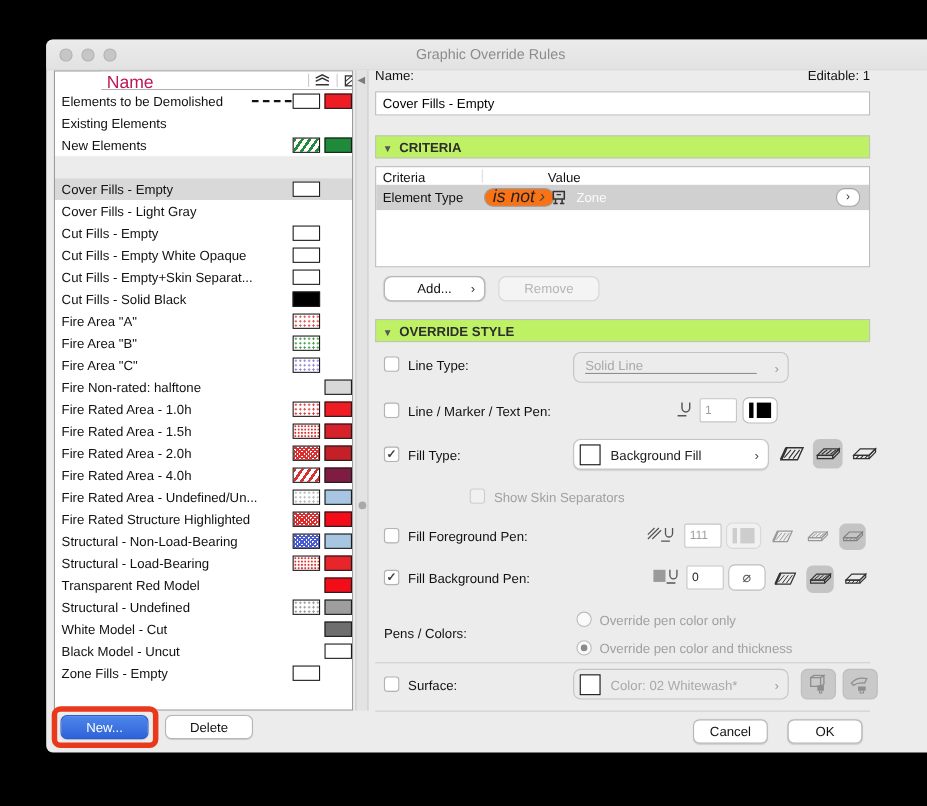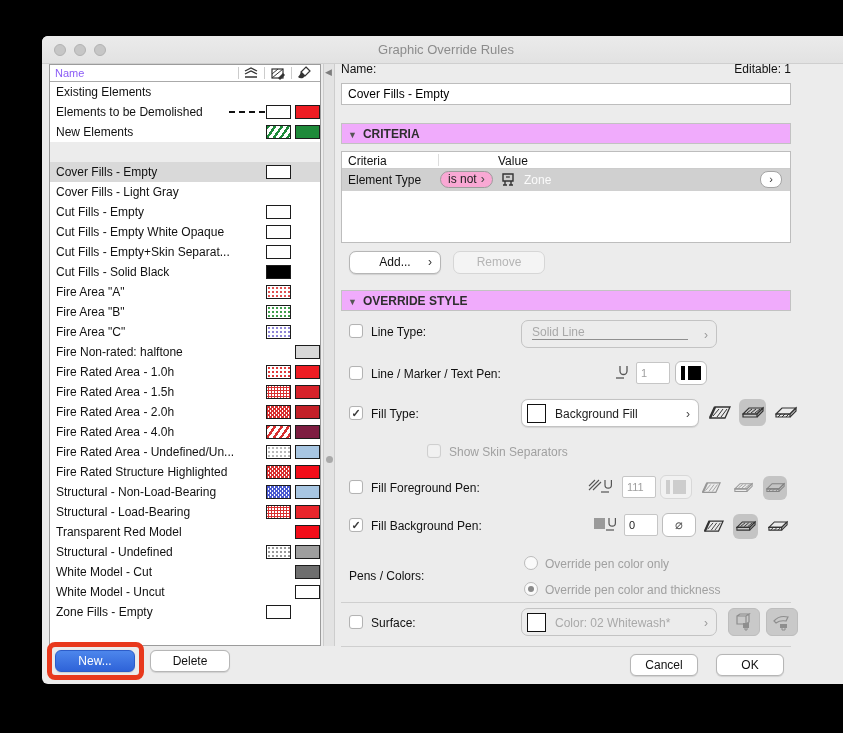--- a/index.html
+++ b/index.html
@@ -5,21 +5,21 @@
   * { margin:0; padding:0; box-sizing:border-box; }
   html,body { width:843px; height:733px; background:#000; font-family:"Liberation Sans", sans-serif; overflow:hidden; }
   .window { position:absolute; left:42px; top:36px; width:808px; height:648px; background:#ececec; border-radius:6px; box-shadow:0 18px 45px rgba(0,0,0,.65); }
   .titlebar { position:absolute; left:0; top:0; right:0; height:28px; background:linear-gradient(#ebebeb,#e2e2e2); border-bottom:1px solid #cfcfcf; border-radius:6px 6px 0 0; }
   .title { position:absolute; left:0; right:0; top:6px; text-align:center; font-size:13px; color:#8c8c8c; }
   .tl { position:absolute; top:8px; width:12px; height:12px; border-radius:50%; background:#c6c6c6; border:1px solid #b2b2b2; }
   .tl1{left:12px;} .tl2{left:32px;} .tl3{left:52px;}
 
   
   .list { position:absolute; left:7px; top:28px; width:272px; height:582px; background:#fff; border:1px solid #9b9b9b; overflow:hidden; }
-  .list-head { position:relative; height:17px; border-bottom:1px solid #aaa; background:#fff; font-size:11px; color:#8b5cf6; }
+  .list-head { position:relative; height:17px; border-bottom:1px solid #aaa; background:#fff; font-size:16px; color:#be185d;margin-left:42px; }
   .list-head .nm { position:absolute; left:5px; top:2px; }
   .hicon { position:absolute; top:1px; width:18px; height:15px; }
   .hsep { position:absolute; top:2px; width:1px; height:12px; background:#ccc; }
   .row { position:relative; height:20px; font-size:12px; color:#111; background:#fff; }
   .row.sel { background:#d9d9d9; }
   .row.sep { height:20px; background:#ececec; }
   .row .lbl { position:absolute; left:6px; top:3px; white-space:nowrap; }
   .dash { position:absolute; left:179px; top:9px; width:36px; border-top:2px dashed #111; }
   .swatch { position:absolute; top:3px; width:25px; height:14px; border:1px solid #1c1c1c; background:#fff; }
   .sw-fill { left:216px; } .sw-surf { left:245px; }
@@ -37,30 +37,30 @@
   
   .strip { position:absolute; left:281px; top:28px; width:12px; height:582px; background:#e3e3e3; border-left:1px solid #cdcdcd; border-right:1px solid #cdcdcd; }
   .strip .tri { position:absolute; left:1px; top:3px; font-size:9px; color:#7d7d7d; }
   .strip .dot { position:absolute; left:2px; top:392px; width:7px; height:7px; border-radius:50%; background:#a9a9a9; }
 
   
   .detail { position:absolute; left:299px; top:0; width:460px; height:648px; font-size:12px; color:#111; }
   .flabel { position:absolute; font-size:12px; color:#111; }
   .editable { position:absolute; right:10px; top:26px; }
   .name-input { position:absolute; left:0; top:47px; width:450px; height:22px; background:#fff; border:1px solid #bdbdbd; font-size:12px; padding:3px 6px; font-family:"Liberation Sans",sans-serif; }
-  .secbar { position:absolute; left:0; width:450px; height:21px; background:#f0abfc; border:1px solid #c2c2c2; font-weight:bold; font-size:12px; line-height:20px; padding-left:6px; color:#2e2e2e; }
+  .secbar { position:absolute; left:0; width:450px; height:21px; background:#bef264; border:1px solid #c2c2c2; font-weight:bold; font-size:12px; line-height:20px; padding-left:6px; color:#2e2e2e; }
   .secbar .tri { font-size:9px; color:#555; margin-right:6px; }
 
   .ctable { position:absolute; left:0; top:115px; width:450px; height:92px; background:#fff; border:1px solid #bdbdbd; }
   .ct-head { position:relative; height:17px; border-bottom:1px solid #ccc; }
   .ct-head .c1{ position:absolute; left:6px; top:2px; } .ct-head .c2{ position:absolute; left:156px; top:2px; }
   .ct-head .vline{ position:absolute; left:96px; top:2px; width:1px; height:12px; background:#ddd; }
   .ct-row { position:relative; height:22px; background:#d0d0d0; }
   .ct-row .crit { position:absolute; left:6px; top:4px; }
-  .pill { position:absolute; left:98px; top:2px; height:17px; padding:0 7px; background:#f9a8d4; border:1px solid #9d9d9d; border-radius:9px; font-size:12px; line-height:15px; color:#222; }
+  .pill { position:absolute; left:98px; top:2px; height:17px; padding:0 7px; background:#f97316; border:1px solid #9d9d9d; border-radius:9px; font-size:16px; line-height:15px; color:#222;font-style:italic; }
   .pill .ch { color:#444; margin-left:4px; }
   .zicon { position:absolute; left:158px; top:3px; }
   .zval { position:absolute; left:182px; top:4px; color:#fbfbfb; }
   .rowbtn { position:absolute; right:8px; top:2px; width:22px; height:17px; background:#fff; border:1px solid #a5a5a5; border-radius:8px; text-align:center; line-height:15px; font-size:11px; color:#333; }
 
   .add-btn { left:8px; top:215px; width:92px; height:23px; line-height:21px; border-radius:7px; }
   .add-btn .ch { position:absolute; right:8px; top:0; color:#333; }
   .rem-btn { left:112px; top:215px; width:92px; height:23px; line-height:21px; border-radius:7px; color:#b5b5b5; background:#f4f4f4; border-color:#d6d6d6; box-shadow:none; }
 
   .cb { position:absolute; width:14px; height:14px; background:#fff; border:1px solid #b3b3b3; border-radius:3px; text-align:center; line-height:13px; font-size:11px; color:#3c3c3c; box-shadow:inset 0 0 1px rgba(0,0,0,.1); }
@@ -127,27 +127,27 @@
         <path d="M9 12 L14 7 L16 9 L11 14 Z" fill="#333"></path>
       </svg>
       <span class="hsep" style="left:241px"></span>
       <svg class="hicon" style="left:246px" viewBox="0 0 18 15">
         <path d="M10 1 l4 4 -5 5 -4 -4 Z" fill="none" stroke="#333" stroke-width="1.2"></path>
         <path d="M5 6 l4 4 -2 2 q-3 1 -5 -1 q2 -2 3 -5 Z" fill="#333"></path>
       </svg>
     </div>
     <div id="rows">
         <div class="row">
-          <span class="lbl">Existing Elements</span>
-        </div>
-        <div class="row">
           <span class="lbl">Elements to be Demolished</span>
           <span class="dash"></span>
           <span class="swatch sw-fill p-empty"></span>
           <span class="swatch sw-surf p-solid" style="--c: #ee1c23;"></span>
+        </div>
+        <div class="row">
+          <span class="lbl">Existing Elements</span>
         </div>
         <div class="row">
           <span class="lbl">New Elements</span>
           <span class="swatch sw-fill p-diag" style="--c: #1e8a3a;"></span>
           <span class="swatch sw-surf p-solid" style="--c: #1e8a3a;"></span>
         </div>
         <div class="row sep"></div>
         <div class="row sel">
           <span class="lbl">Cover Fills - Empty</span>
           <span class="swatch sw-fill p-empty"></span>
@@ -234,21 +234,21 @@
         <div class="row">
           <span class="lbl">Structural - Undefined</span>
           <span class="swatch sw-fill p-dots" style="--c: #9a9a9a;"></span>
           <span class="swatch sw-surf p-solid" style="--c: #9e9e9e;"></span>
         </div>
         <div class="row">
           <span class="lbl">White Model - Cut</span>
           <span class="swatch sw-surf p-solid" style="--c: #6e6e6e;"></span>
         </div>
         <div class="row">
-          <span class="lbl">White Model - Uncut</span>
+          <span class="lbl">Black Model - Uncut</span>
           <span class="swatch sw-surf p-solid" style="--c: #ffffff;"></span>
         </div>
         <div class="row">
           <span class="lbl">Zone Fills - Empty</span>
           <span class="swatch sw-fill p-empty"></span>
         </div>
       </div>
   </div>
 
   <div class="strip">

